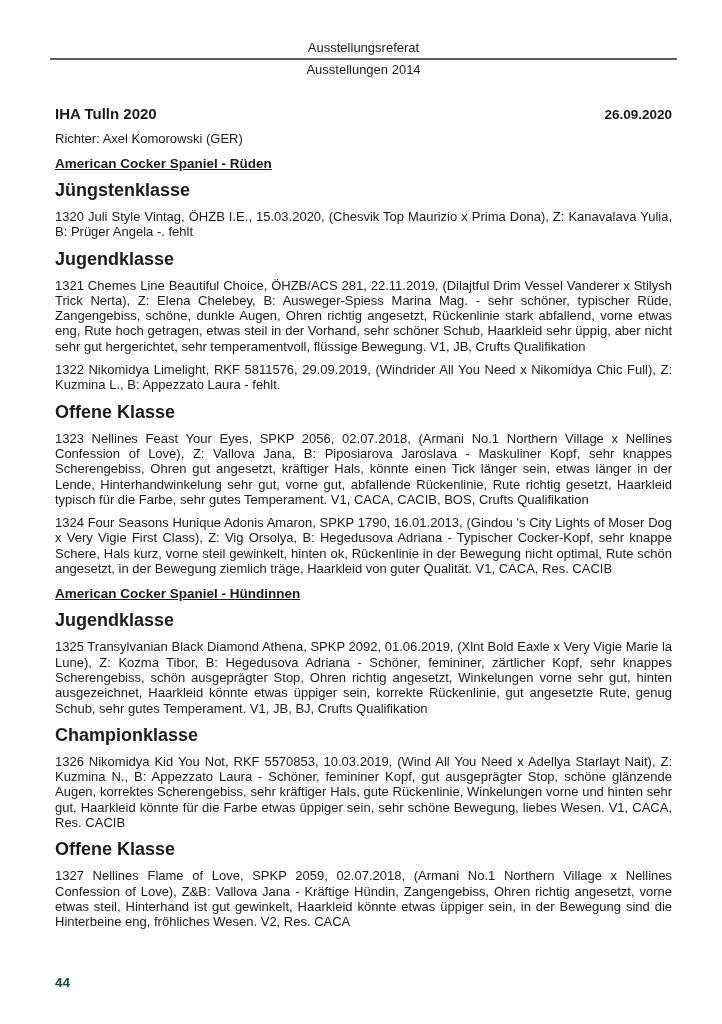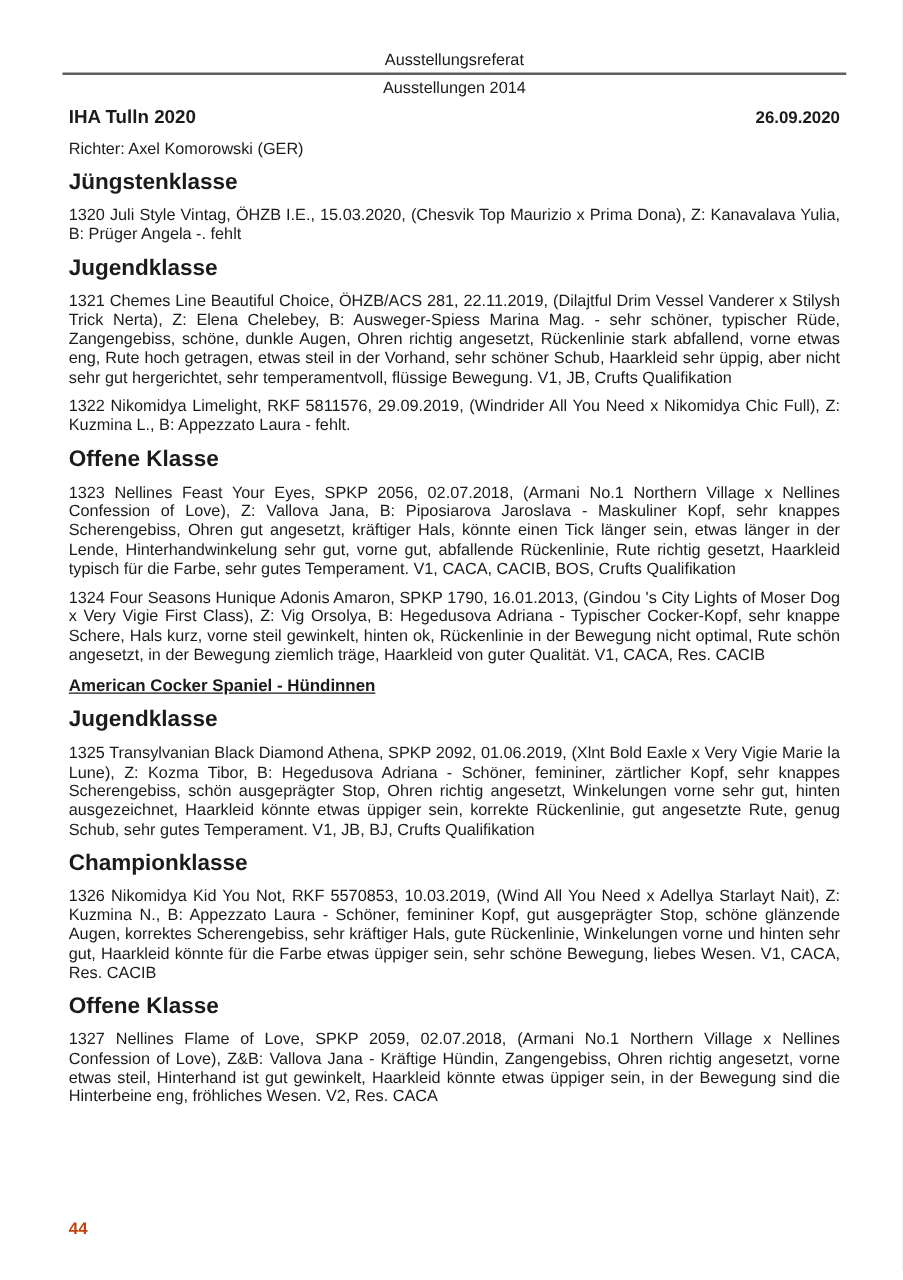--- a/index.html
+++ b/index.html
@@ -26,22 +26,22 @@
     line-height: 15px;
   }
   .hdr-rule {
     border: 0;
     border-top: 2px solid #5f5f5f;
     margin: 3px -5px 2px -5px;
   }
   .title-row {
     display: flex;
     justify-content: space-between;
-    align-items: center;
-    margin-top: 8px;
+    align-items: flex-end;
+    margin-top: 28px;
   }
   .title-row h1 {
     font-size: 15px;
     font-weight: bold;
     margin: 0;
   }
   .date {
     font-size: 13.5px;
     font-weight: bold;
   }
@@ -65,21 +65,21 @@
     line-height: 15.3px;
     text-align: justify;
     margin: 8px 0;
   }
   .page-number {
     position: absolute;
     left: 55px;
     top: 975px;
     font-size: 13.5px;
     font-weight: bold;
-    color: #c2410c;
+    color: #14532d;
   }
 </style>
 </head>
 <body>
 
 <div class="page">
   <div class="content">
 
     <header>
       <div class="hdr-line1">Ausstellungsreferat</div>
@@ -87,20 +87,21 @@
       <div class="hdr-line2">Ausstellungen 2014</div>
     </header>
 
     <div class="title-row">
       <h1>IHA Tulln 2020</h1>
       <div class="date">26.09.2020</div>
     </div>
 
     <div class="judge">Richter: Axel Komorowski (GER)</div>
 
+    <h2 class="breed">American Cocker Spaniel - Rüden</h2>
 
     <h3 class="klass">Jüngstenklasse</h3>
     <p class="entry">1320 Juli Style Vintag, ÖHZB I.E., 15.03.2020, (Chesvik Top Maurizio x Prima Dona), Z: Kanavalava Yulia, B: Prüger Angela -. fehlt</p>
 
     <h3 class="klass">Jugendklasse</h3>
     <p class="entry">1321 Chemes Line Beautiful Choice, ÖHZB/ACS 281, 22.11.2019, (Dilajtful Drim Vessel Vanderer x Stilysh Trick Nerta), Z: Elena Chelebey, B: Ausweger-Spiess Marina Mag. - sehr schöner, typischer Rüde, Zangengebiss, schöne, dunkle Augen, Ohren richtig angesetzt, Rückenlinie stark abfallend, vorne etwas eng, Rute hoch getragen, etwas steil in der Vorhand, sehr schöner Schub, Haarkleid sehr üppig, aber nicht sehr gut hergerichtet, sehr temperamentvoll, flüssige Bewegung. V1, JB, Crufts Qualifikation</p>
     <p class="entry">1322 Nikomidya Limelight, RKF 5811576, 29.09.2019, (Windrider All You Need x Nikomidya Chic Full), Z: Kuzmina L., B: Appezzato Laura - fehlt.</p>
 
     <h3 class="klass">Offene Klasse</h3>
     <p class="entry">1323 Nellines Feast Your Eyes, SPKP 2056, 02.07.2018, (Armani No.1 Northern Village x Nellines Confession of Love), Z: Vallova Jana, B: Piposiarova Jaroslava - Maskuliner Kopf, sehr knappes Scherengebiss, Ohren gut angesetzt, kräftiger Hals, könnte einen Tick länger sein, etwas länger in der Lende, Hinterhandwinkelung sehr gut, vorne gut, abfallende Rückenlinie, Rute richtig gesetzt, Haarkleid typisch für die Farbe, sehr gutes Temperament. V1, CACA, CACIB, BOS, Crufts Qualifikation</p>

